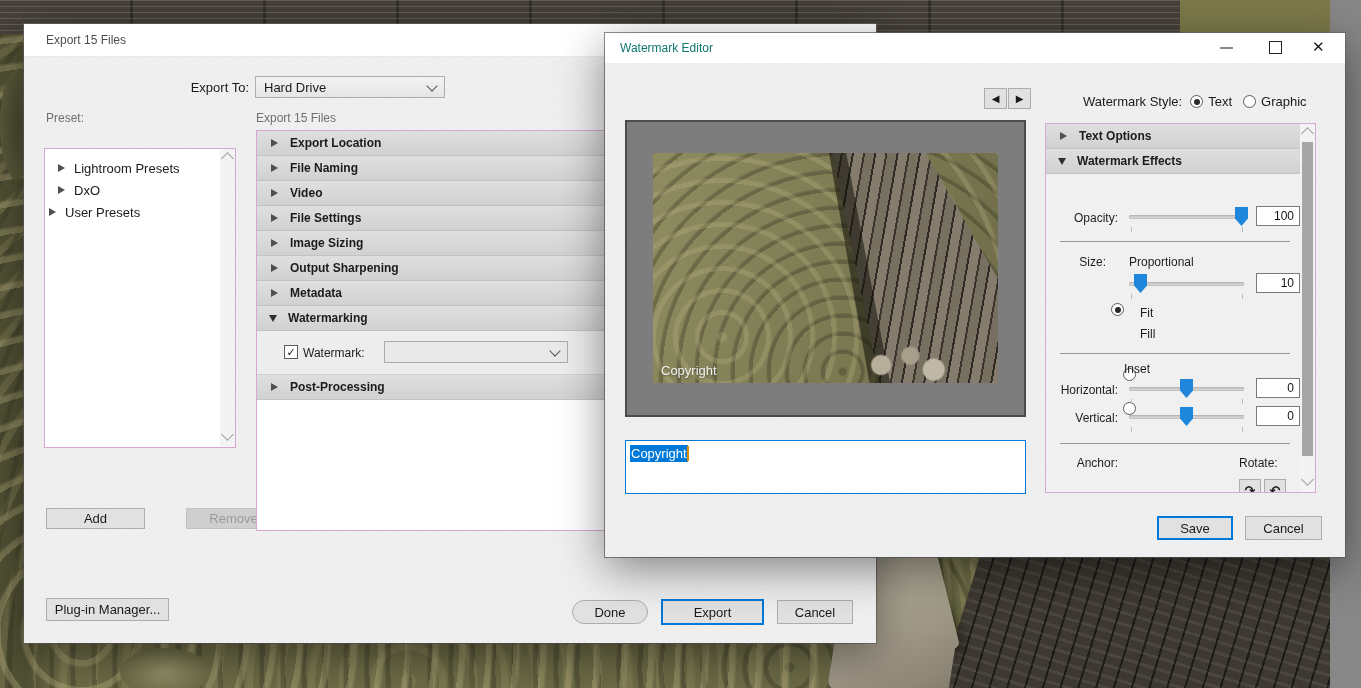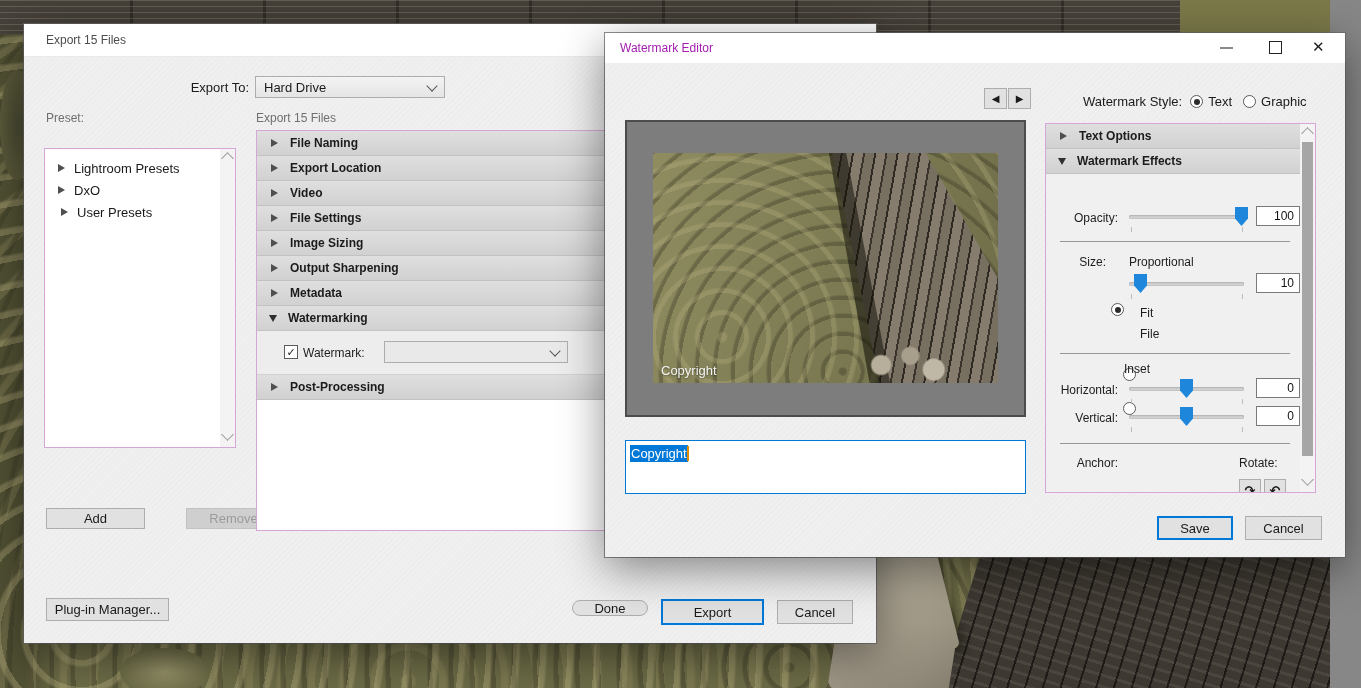--- a/index.html
+++ b/index.html
@@ -96,41 +96,41 @@
   <div class="abs" style="left:20px;top:124px;width:192px;height:300px;background:#fff;border:1px solid #d6a7d6;box-sizing:border-box;">
     <div style="padding-top:8px;">
       <div style="display:flex;align-items:center;height:22px;padding-left:13px;gap:9px;">
         <span class="tri-r"></span>
         <span class="lbl13">Lightroom Presets</span>
       </div>
       <div style="display:flex;align-items:center;height:22px;padding-left:13px;gap:9px;">
         <span class="tri-r"></span>
         <span class="lbl13">DxO</span>
       </div>
-      <div style="display:flex;align-items:center;height:22px;padding-left:16px;gap:9px;">
+      <div style="display:flex;align-items:center;height:22px;padding-left:4px;gap:9px;">
         <span class="tri-r"></span>
         <span class="lbl13">User Presets</span>
       </div>
     </div>
     <div class="sb" style="right:0;top:0;bottom:0;width:15px;">
       <div class="sb-chev-up"></div>
       <div class="sb-chev-dn" style="position:absolute;bottom:8px;left:3px;"></div>
     </div>
   </div>
   <div class="btn" style="left:22px;top:484px;width:99px;height:21px;">Add</div>
   <div class="btn disabled" style="left:126px;top:484px;width:95px;height:21px;">Remove</div>
 
   <div class="abs" style="left:232px;top:106px;width:351px;height:401px;background:#fff;border:1px solid #d6a7d6;box-sizing:border-box;overflow:hidden;">
     <div class="acc-header">
       <span class="tri-r" style="margin-left:14px;"></span>
+      <span style="margin-left:12px;">Export Location</span>
+    </div>
+    <div class="acc-header">
+      <span class="tri-r" style="margin-left:14px;"></span>
       <span style="margin-left:12px;">File Naming</span>
-    </div>
-    <div class="acc-header">
-      <span class="tri-r" style="margin-left:14px;"></span>
-      <span style="margin-left:12px;">Export Location</span>
     </div>
     <div class="acc-header">
       <span class="tri-r" style="margin-left:14px;"></span>
       <span style="margin-left:12px;">Video</span>
     </div>
     <div class="acc-header">
       <span class="tri-r" style="margin-left:14px;"></span>
       <span style="margin-left:12px;">File Settings</span>
     </div>
     <div class="acc-header">
@@ -159,28 +159,28 @@
         <span class="chev"></span>
       </div>
     </div>
     <div class="acc-header">
       <span class="tri-r" style="margin-left:14px;"></span>
       <span style="margin-left:12px;">Post-Processing</span>
     </div>
   </div>
 
   <div class="btn" style="left:22px;top:574px;width:123px;height:23px;">Plug-in Manager...</div>
-  <div class="btn" style="left:548px;top:576px;width:76px;height:16px;border-radius:12px;">Done</div>
+  <div class="btn" style="left:548px;top:576px;width:76px;height:24px;border-radius:12px;">Done</div>
   <div class="btn primary" style="left:637px;top:575px;width:103px;height:26px;">Export</div>
   <div class="btn" style="left:753px;top:576px;width:76px;height:24px;">Cancel</div>
 </div>
 
 <div class="dlg" style="left:605px;top:33px;width:740px;height:524px;z-index:10;">
   <div class="titlebar" style="height:30px;">
-    <div class="abs title-text" style="left:15px;top:8px;color:#a21caf;">Watermark Editor</div>
+    <div class="abs title-text" style="left:15px;top:8px;color:#0f766e;">Watermark Editor</div>
     <div class="abs" style="left:615px;top:14px;width:13px;height:1.5px;background:#8a8a8a;"></div>
     <div class="abs" style="left:664px;top:8px;width:11px;height:11px;border:1.5px solid #222;"></div>
     <div class="abs" style="left:707px;top:5px;font-size:15px;color:#1a1a1a;">✕</div>
   </div>
 
   <div class="btn" style="left:379px;top:55px;width:23px;height:21px;font-size:10px;">
     <span>◀</span>
   </div>
   <div class="btn" style="left:403px;top:55px;width:23px;height:21px;font-size:10px;">
     <span>▶</span>
@@ -236,21 +236,21 @@
     <div class="radio sel abs" style="left:65px;top:129px;"></div>
     <div class="abs lbl12" style="left:83px;top:131px;">Proportional</div>
     <div class="slider" style="left:83px;top:158px;width:115px;"></div>
     <div class="thumb" style="left:88px;top:150px;"></div>
     <div class="tick" style="left:85px;top:170px;"></div>
     <div class="tick" style="left:196px;top:170px;"></div>
     <input class="valbox" style="left: 210px; top: 149px;" value="10">
     <div class="radio abs" style="left:77px;top:181px;"></div>
     <div class="abs lbl12" style="left:94px;top:182px;">Fit</div>
     <div class="radio abs" style="left:77px;top:202px;"></div>
-    <div class="abs lbl12" style="left:94px;top:203px;">File</div>
+    <div class="abs lbl12" style="left:94px;top:203px;">Fill</div>
     <div class="hdiv" style="left:14px;top:229px;width:230px;"></div>
 
     <div class="abs lbl12" style="left:78px;top:238px;">Inset</div>
     <div class="abs lbl12" style="left:0;top:259px;width:72px;text-align:right;">Horizontal:</div>
     <div class="slider" style="left:83px;top:263px;width:115px;"></div>
     <div class="thumb" style="left:134px;top:255px;"></div>
     <div class="tick" style="left:85px;top:275px;"></div>
     <div class="tick" style="left:196px;top:275px;"></div>
     <input class="valbox" style="left: 210px; top: 254px;" value="0">
     <div class="abs lbl12" style="left:0;top:287px;width:72px;text-align:right;">Vertical:</div>

